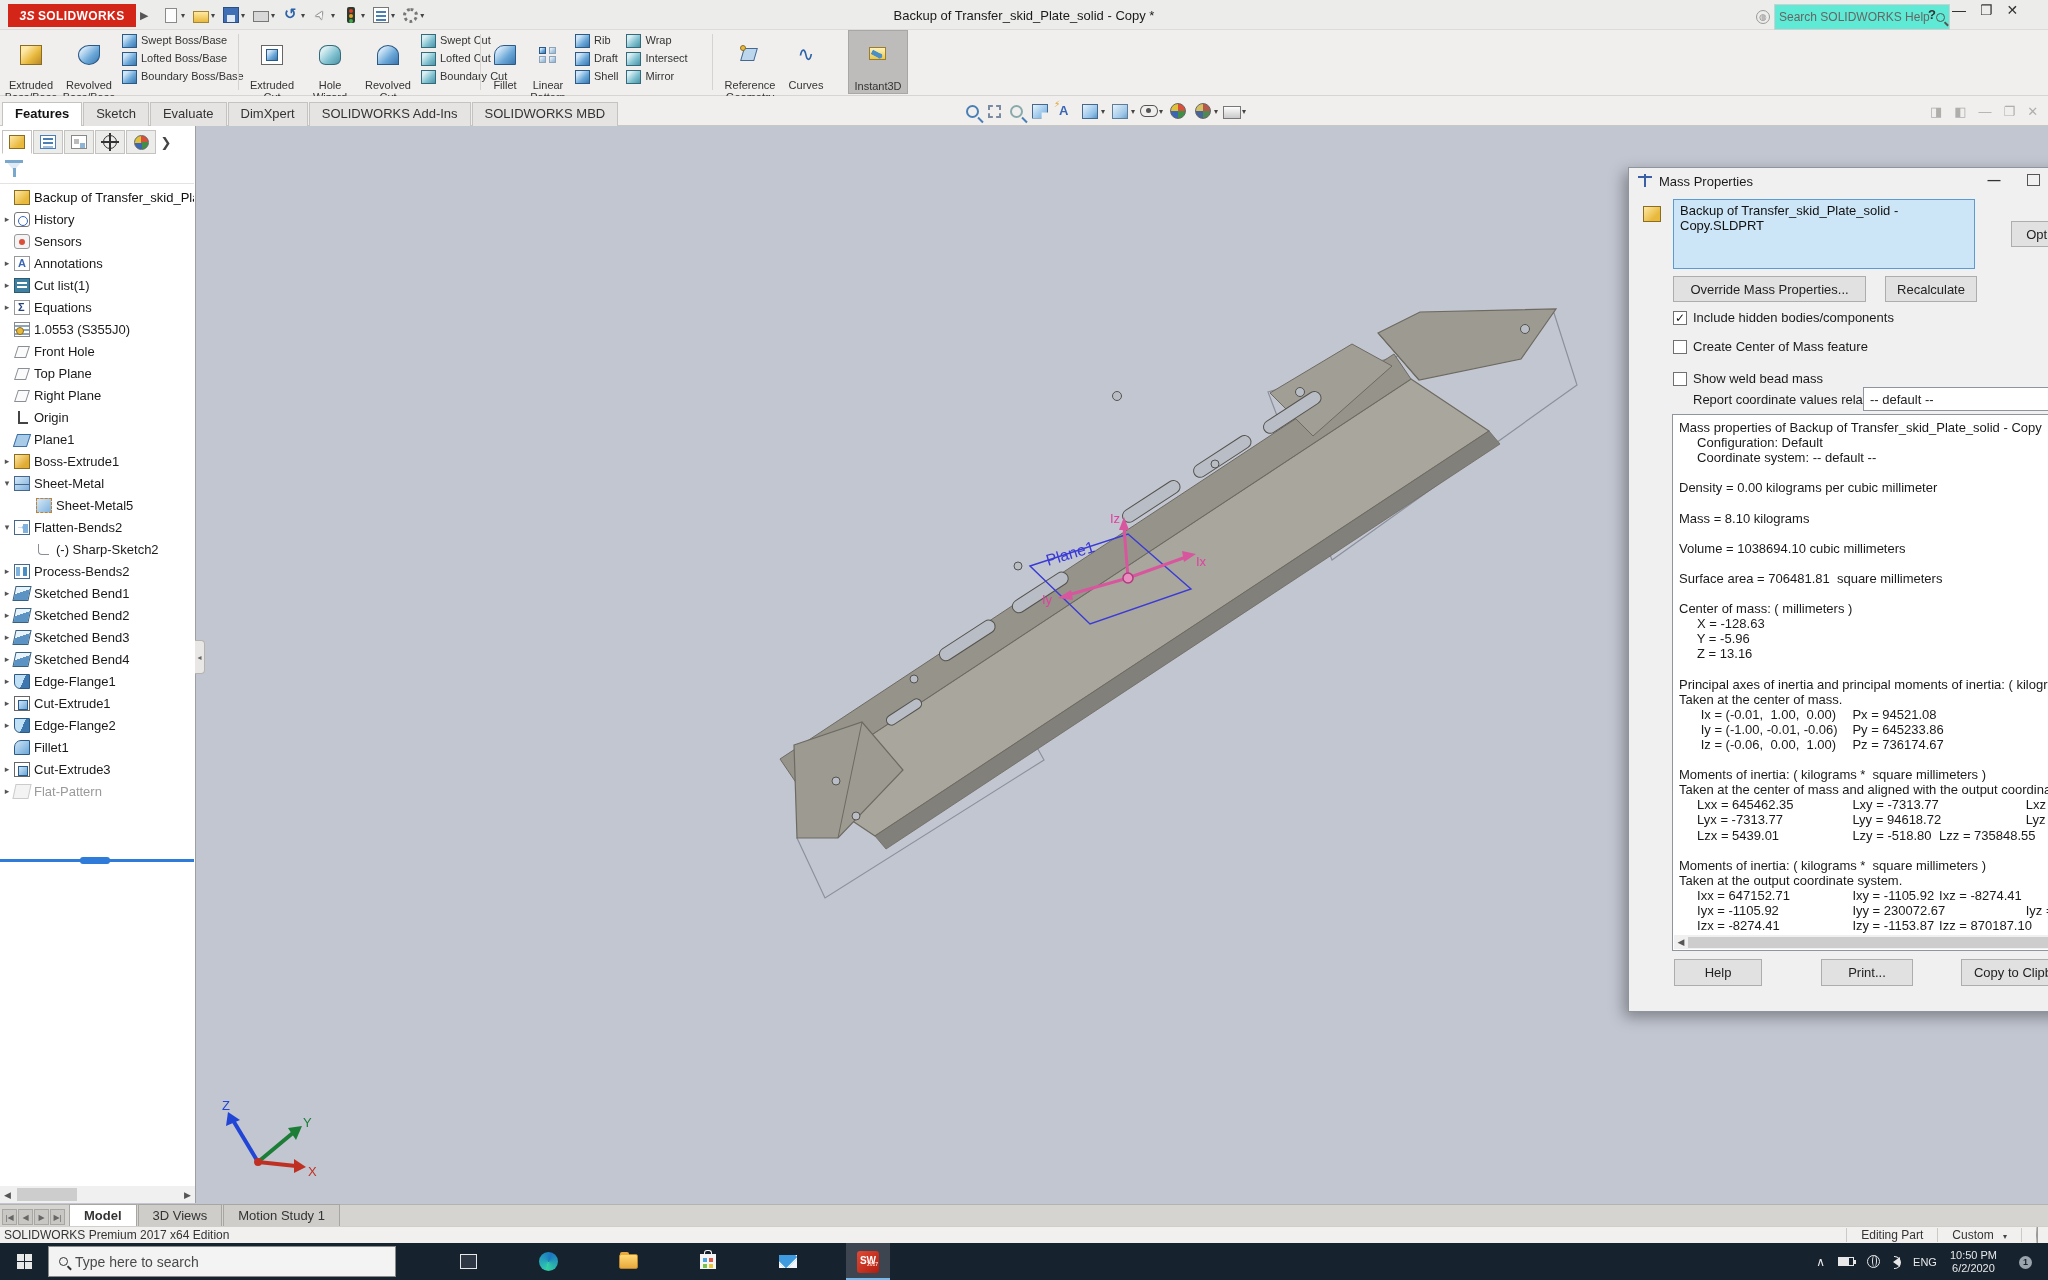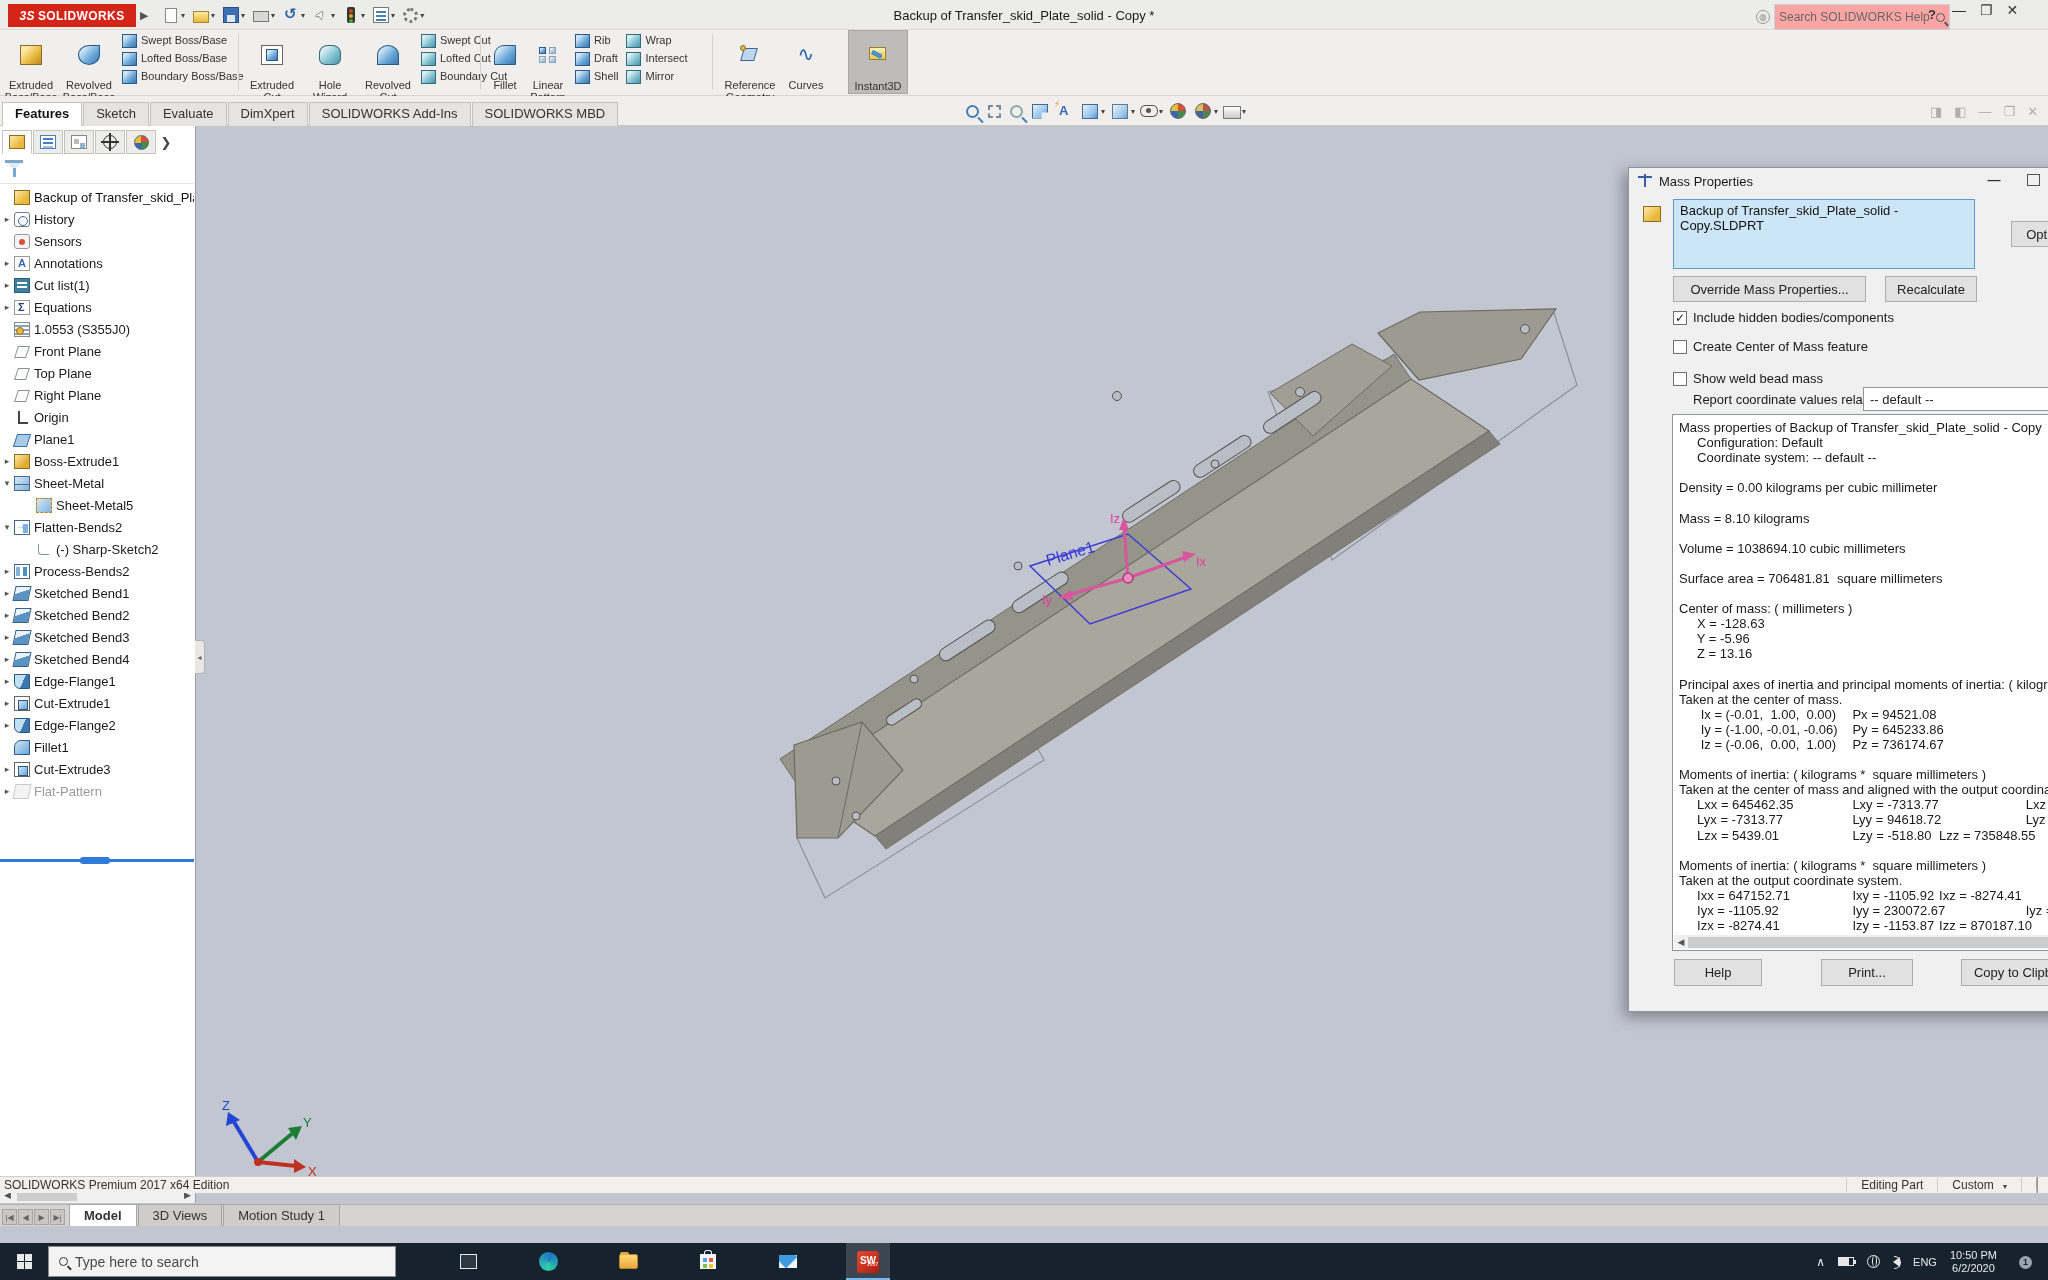--- a/index.html
+++ b/index.html
@@ -26,21 +26,21 @@
   [data-icon="undo-arrow"]::before { content:"↺"; color:#2b62a8; font-size:15px; font-weight:bold; position:absolute; left:1px; top:-2px; }
   [data-icon="select-cursor"]::before { content:"➤"; color:#f5f5f5; text-shadow:0 0 1px #000,0 0 1px #000; font-size:12px; position:absolute; transform:rotate(-60deg); left:2px; top:1px; }
   [data-icon="traffic-light"] { width:8px; height:16px; background:#2e3a2e; border-radius:2px; margin:0 4px; }
   [data-icon="traffic-light"]::before { content:""; position:absolute; left:2px; top:2px; width:4px; height:4px; border-radius:50%; background:#e03a2a; box-shadow:0 5px 0 #e0a02a, 0 10px 0 #3fae4a; }
   [data-icon="file-properties"] { background:#fff; border:1px solid #777; }
   [data-icon="file-properties"]::before { content:""; position:absolute; left:2px; top:3px; width:10px; height:2px; background:#4a7fb5; box-shadow:0 4px 0 #4a7fb5, 0 8px 0 #4a7fb5; }
   [data-icon="options-gear"] { border:3px dotted #777; border-radius:50%; width:15px; height:15px; }
   #title-text { top:8px; left:0; width:2048px; text-align:center; font-size:13px; color:#1a1a1a; pointer-events:none; }
   #help-search { left:1756px; top:4px; display:flex; align-items:center; gap:4px; }
   #help-search .sphere { width:14px; height:14px; border-radius:50%; border:1px solid #999; color:#888; font-size:9px; text-align:center; line-height:13px; }
-  #help-search .box { width:176px; height:20px; background:#fca5a5; border:1px solid #cfcfcf; color:#666;
+  #help-search .box { width:176px; height:20px; background:#5eead4; border:1px solid #cfcfcf; color:#666;
                       display:flex; align-items:center; padding:12px 4px; font-size:12px; }
   #help-search .mag { margin-left:auto; }
   .mag { width:9px; height:9px; border:1.5px solid #555; border-radius:50%; position:relative; display:inline-block; }
   .mag::after { content:""; position:absolute; width:5px; height:1.5px; background:#555; transform:rotate(45deg); left:7px; top:9px; }
   #win-ctrl { left:1952px; top:2px; display:flex; gap:14px; font-size:14px; color:#333; align-items:center; }
   #win-ctrl span { cursor:default; }
   #help-q { left:1928px; top:7px; font-weight:bold; color:#333; }
 
   
   #ribbon { left:0; top:30px; width:2048px; height:66px; background:#f0efee; border-bottom:1px solid #d7d5d2; }
@@ -187,21 +187,21 @@
   #dlg-help { position:absolute; left:45px; top:791px; width:88px; height:27px; }
   #dlg-print { position:absolute; left:192px; top:791px; width:92px; height:27px; }
   #dlg-copy { position:absolute; left:332px; top:791px; width:130px; height:27px; }
 
   
   #modeltabs { left:0; top:1204px; width:2048px; height:22px; background:#d6d4d1; border-top:1px solid #b5b3b0; display:flex; align-items:flex-end; }
   .navbtns { display:flex; gap:1px; margin:0 4px 1px 2px; }
   .navbtns span { width:15px; height:16px; background:#c9c7c4; border:1px solid #a8a6a3; font-size:8px; color:#666; text-align:center; line-height:15px; }
   .mtab { padding:3px 14px 3px 14px; font-size:13px; color:#333; background:#cfcdca; border:1px solid #a8a6a3; border-bottom:none; margin-right:1px; }
   .mtab[data-mod~="active"] { background:#fff; font-weight:bold; }
-  #statusbar { left:0; top:1176px; width:2048px; height:17px; background:#f1f0ef; border-top:1px solid #d0cecb; font-size:12px; color:#333; }
+  #statusbar { left:0; top:1226px; width:2048px; height:17px; background:#f1f0ef; border-top:1px solid #d0cecb; font-size:12px; color:#333; }
   #status-left { position:absolute; left:4px; top:1px; }
   #status-right { position:absolute; right:10px; top:1px; display:flex; gap:0; align-items:center; }
   #status-right .cell { padding:0 14px; border-left:1px solid #cccac7; }
   #status-right .ddm { margin-left:6px; }
   .tagico { width:13px; height:10px; background:#e8e6c0; border:1px solid #999; clip-path:polygon(0 50%,30% 0,100% 0,100% 100%,30% 100%); }
 
   
   #taskbar { left:0; top:1243px; width:2048px; height:37px; background:#17222f; display:flex; align-items:center; }
   #startbtn { width:48px; height:37px; display:flex; align-items:center; justify-content:center; }
   .winlogo { width:15px; height:15px; display:grid; grid-template-columns:7px 7px; grid-template-rows:7px 7px; gap:1px; }
@@ -658,21 +658,21 @@
 
       <div class="trow" data-expand="" data-mod="">
         <span class="arrow"></span>
         <span class="tico" data-icon="material"></span>
         <span class="lbl">1.0553 (S355J0)</span>
       </div>
 
       <div class="trow" data-expand="" data-mod="">
         <span class="arrow"></span>
         <span class="tico" data-icon="plane"></span>
-        <span class="lbl">Front Plane</span>
+        <span class="lbl">Front Hole</span>
       </div>
 
       <div class="trow" data-expand="" data-mod="">
         <span class="arrow"></span>
         <span class="tico" data-icon="plane"></span>
         <span class="lbl">Top Plane</span>
       </div>
 
       <div class="trow" data-expand="" data-mod="">
         <span class="arrow"></span>

